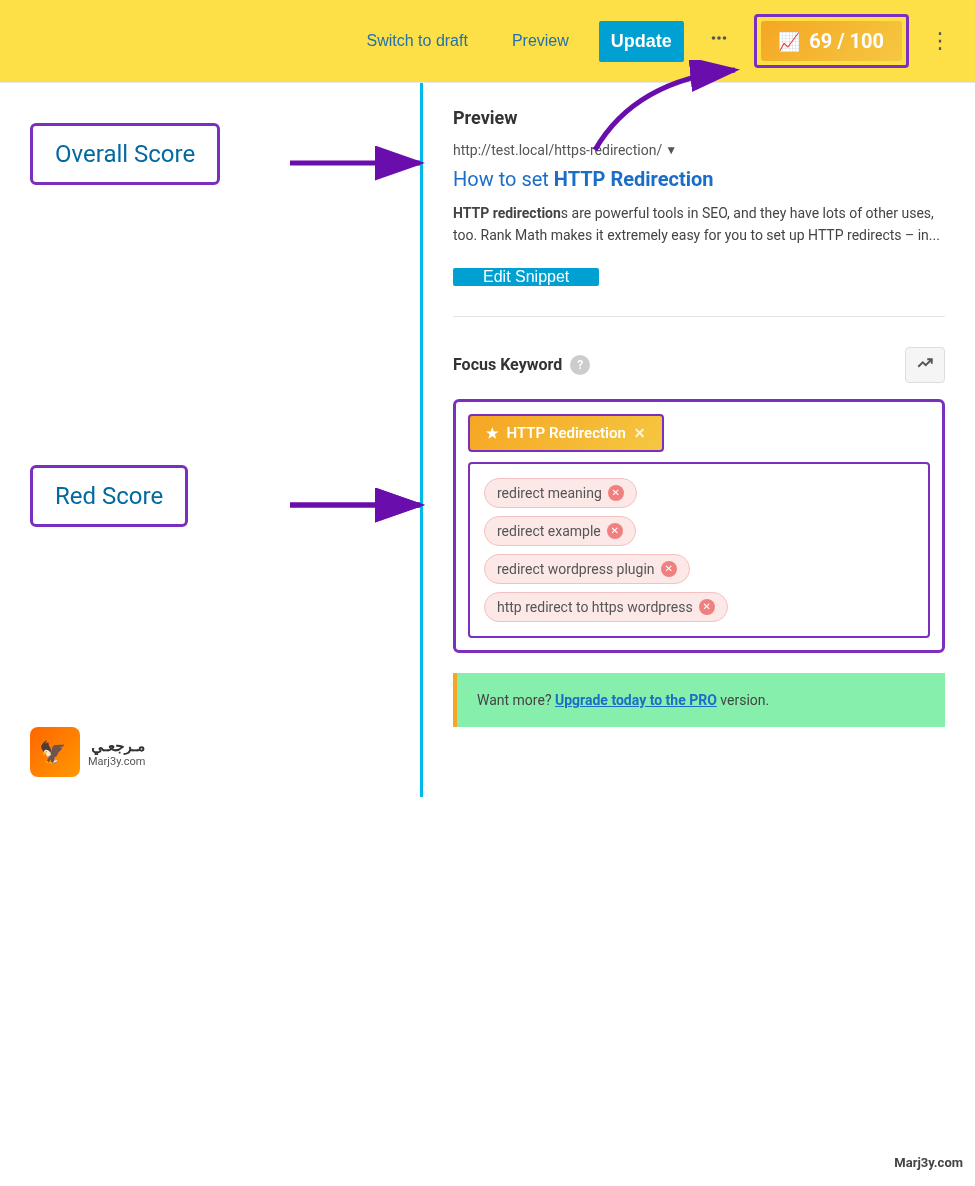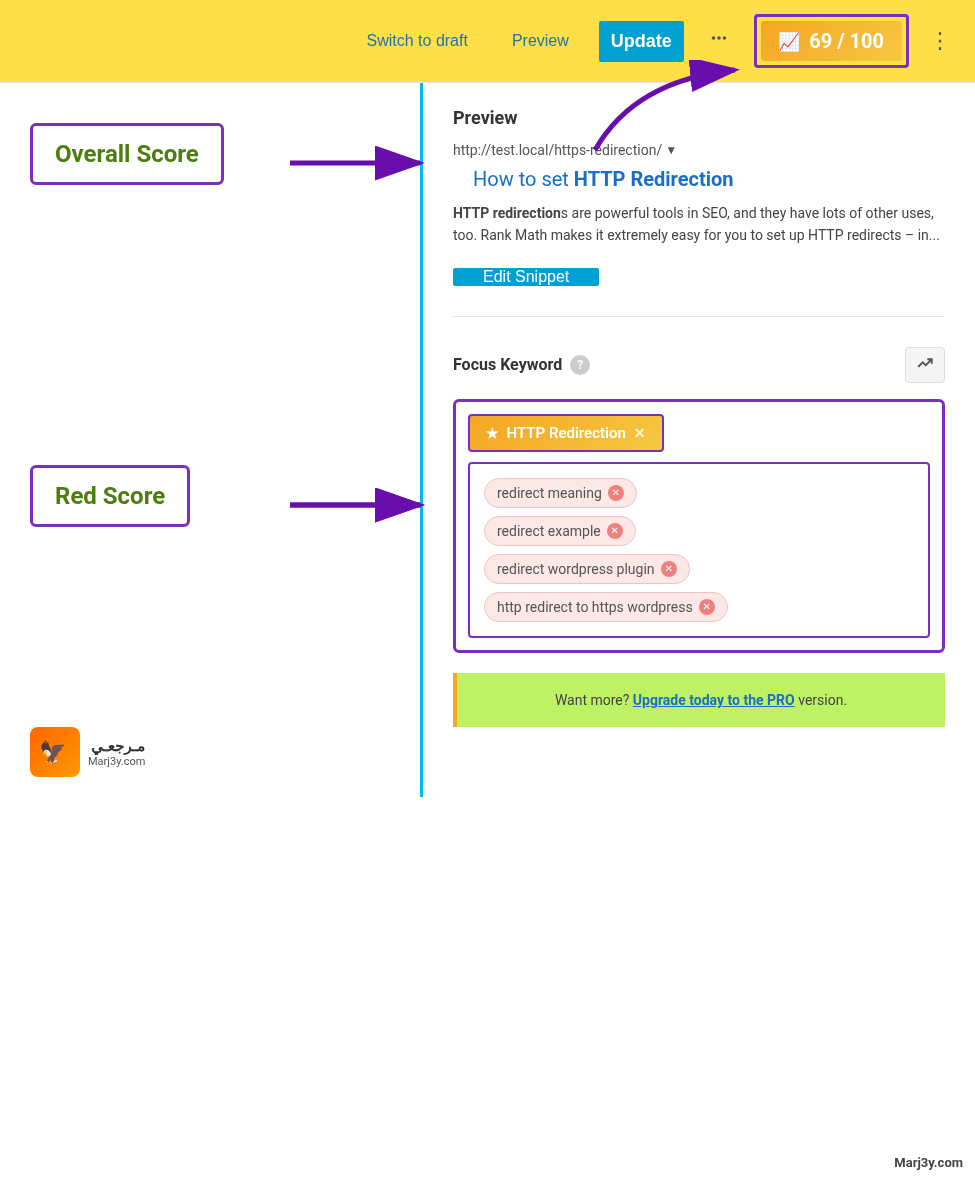--- a/index.html
+++ b/index.html
@@ -125,21 +125,20 @@
     .preview-url .dropdown-arrow {
       color: #555;
       font-size: 12px;
     }
     .preview-title {
       color: #1a6ec8;
       font-size: 20px;
       font-weight: 400;
       margin-bottom: 10px;
       line-height: 1.3;
-      margin-left: 20px;
     }
     .preview-title strong {
       font-weight: 700;
     }
     .preview-desc {
       color: #444;
       font-size: 14px;
       line-height: 1.6;
       margin-bottom: 20px;
     }
@@ -262,44 +261,43 @@
       color: #fff;
       font-size: 10px;
       cursor: pointer;
     }
 
     
     .upgrade-banner {
       border-left: 4px solid #f5a623;
       padding: 16px 20px;
       margin-top: 20px;
-      background: #bef264;
+      background: #86efac;
       font-size: 14px;
       color: #444;
       line-height: 1.6;
-      text-align: center;
     }
     .upgrade-link {
       color: #1a6ec8;
       text-decoration: underline;
       font-weight: 700;
     }
 
     
     .label-box {
       border: 3px solid #7b2fbe;
       border-radius: 6px;
       padding: 14px 22px;
       display: inline-block;
       position: relative;
     }
     .label-box span {
       font-size: 24px;
-      font-weight: 700;
-      color: #4d7c0f;
+      font-weight: 400;
+      color: #0369a1;
     }
 
     
     .toolbar-arrow {
       position: absolute;
       top: 60px;
       right: 210px;
       z-index: 10;
     }
   </style>

